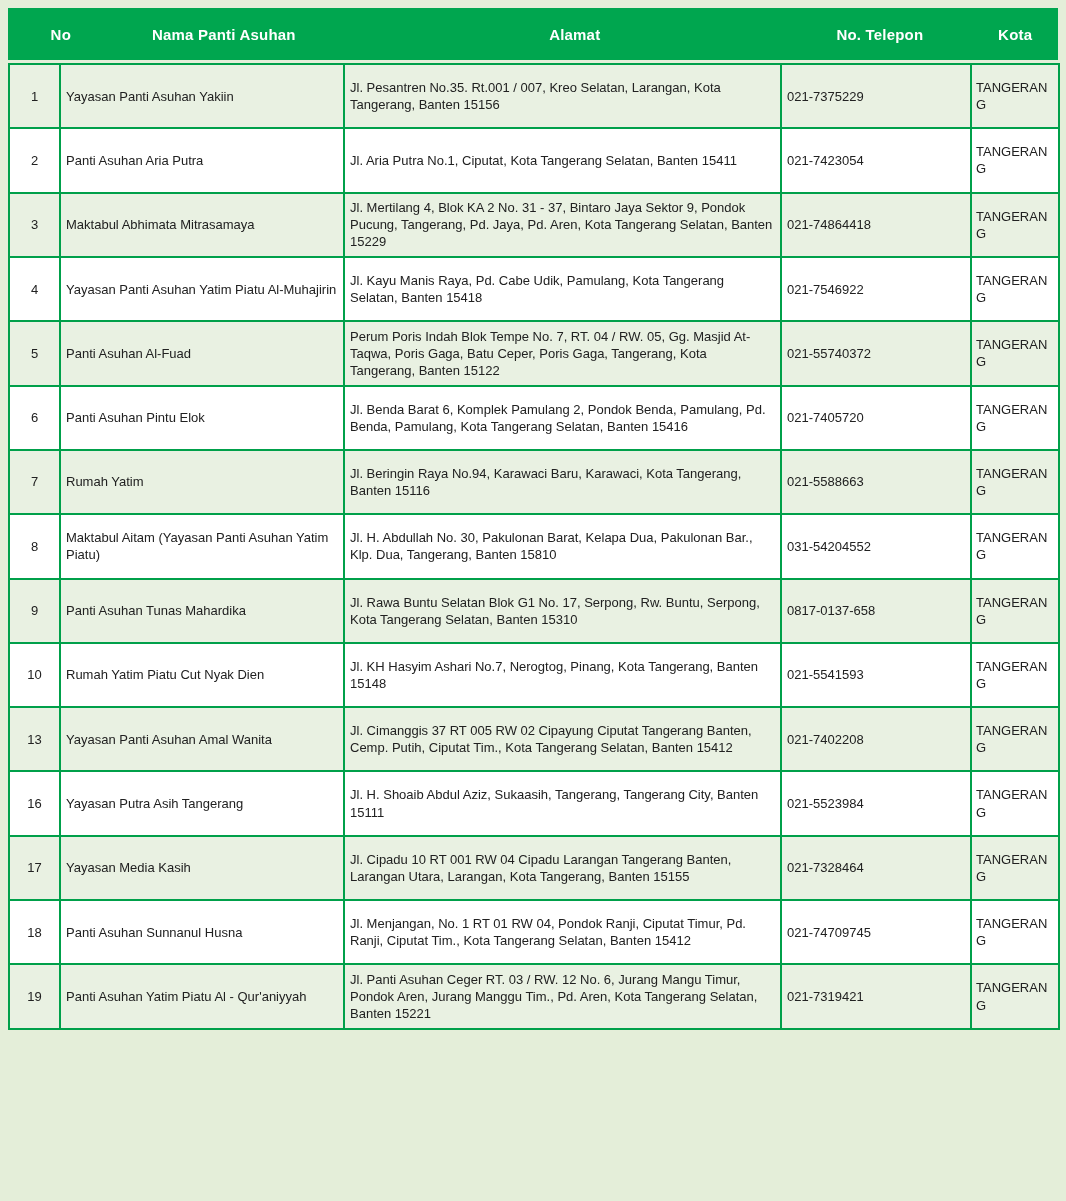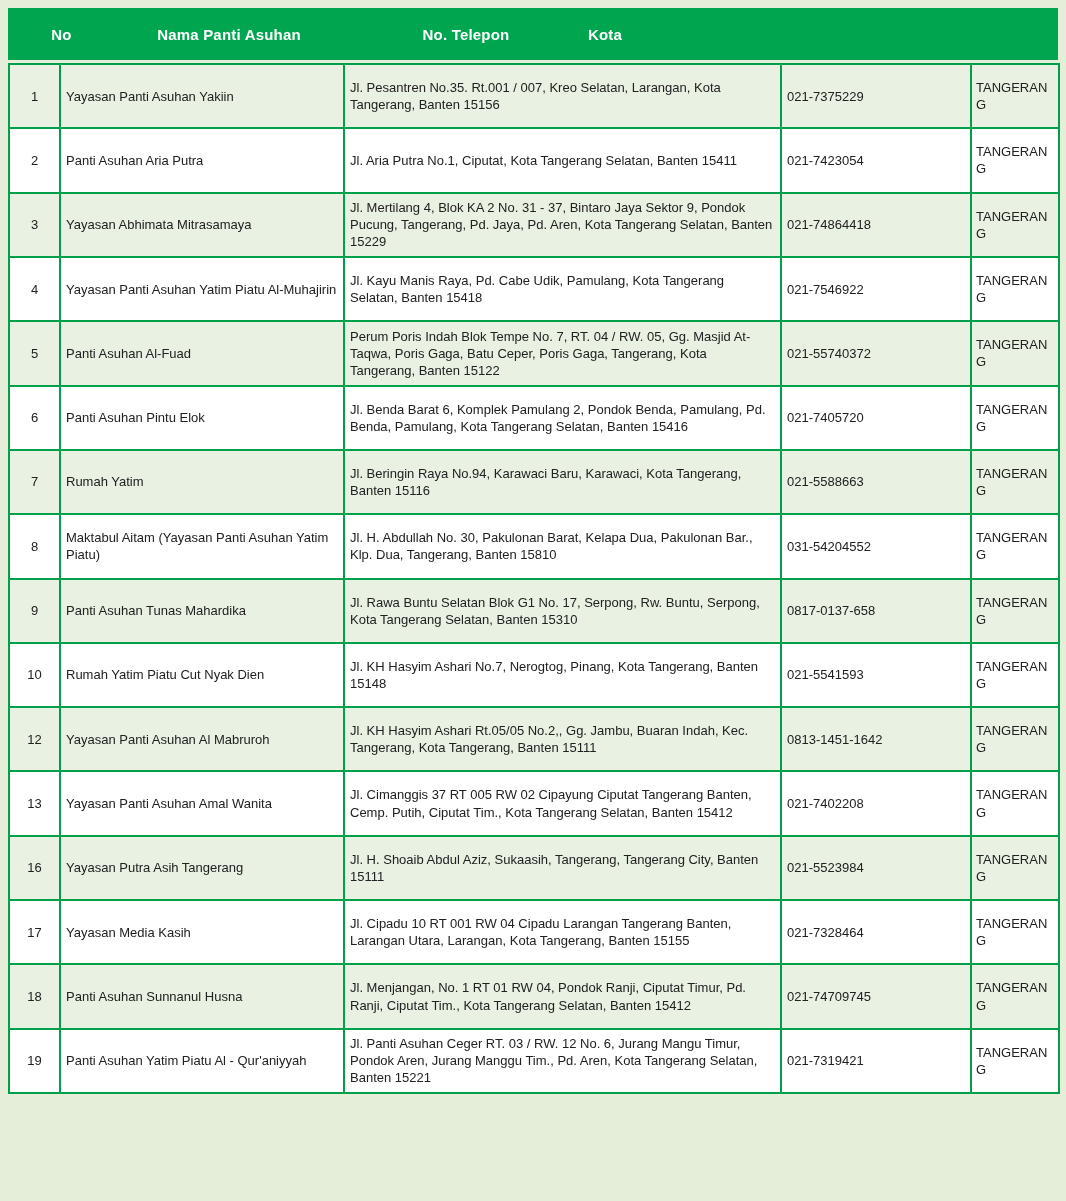--- a/index.html
+++ b/index.html
@@ -68,20 +68,21 @@
   td.kota{padding:14px 4px;}
 </style>
 </head>
 <body>
 
 <div class="wrap">
 
   <div class="thead">
     <div class="hcell c-no">No</div>
     <div class="hcell c-nama">Nama Panti Asuhan</div>
+    <div class="hcell c-alamat">Alamat</div>
     <div class="hcell c-telepon">No. Telepon</div>
     <div class="hcell c-kota">Kota</div>
   </div>
 
   <table>
     <colgroup>
       <col class="c-no">
         <col class="c-nama">
         <col class="c-alamat">
         <col class="c-telepon">
@@ -97,21 +98,21 @@
         </tr>
         <tr>
           <td class="no">2</td>
           <td class="nama">Panti Asuhan Aria Putra</td>
           <td class="alamat">Jl. Aria Putra No.1, Ciputat, Kota Tangerang Selatan, Banten 15411</td>
           <td class="telepon">021-7423054</td>
           <td class="kota">TANGERANG</td>
         </tr>
         <tr>
           <td class="no">3</td>
-          <td class="nama">Yayasan Abhimata Mitrasamaya</td>
+          <td class="nama">Maktabul Abhimata Mitrasamaya</td>
           <td class="alamat">Jl. Mertilang 4, Blok KA 2 No. 31 - 37, Bintaro Jaya Sektor 9, Pondok Pucung, Tangerang, Pd. Jaya, Pd. Aren, Kota Tangerang Selatan, Banten 15229</td>
           <td class="telepon">021-74864418</td>
           <td class="kota">TANGERANG</td>
         </tr>
         <tr>
           <td class="no">4</td>
           <td class="nama">Yayasan Panti Asuhan Yatim Piatu Al-Muhajirin</td>
           <td class="alamat">Jl. Kayu Manis Raya, Pd. Cabe Udik, Pamulang, Kota Tangerang Selatan, Banten 15418</td>
           <td class="telepon">021-7546922</td>
           <td class="kota">TANGERANG</td>
@@ -152,27 +153,20 @@
           <td class="kota">TANGERANG</td>
         </tr>
         <tr>
           <td class="no">10</td>
           <td class="nama">Rumah Yatim Piatu  Cut Nyak Dien</td>
           <td class="alamat">Jl. KH Hasyim Ashari No.7, Nerogtog, Pinang, Kota Tangerang, Banten 15148</td>
           <td class="telepon">021-5541593</td>
           <td class="kota">TANGERANG</td>
         </tr>
         <tr>
-          <td class="no">12</td>
-          <td class="nama">Yayasan Panti Asuhan Al Mabruroh</td>
-          <td class="alamat">Jl. KH Hasyim Ashari Rt.05/05 No.2,, Gg. Jambu, Buaran Indah, Kec. Tangerang, Kota Tangerang, Banten 15111</td>
-          <td class="telepon">0813-1451-1642</td>
-          <td class="kota">TANGERANG</td>
-        </tr>
-        <tr>
           <td class="no">13</td>
           <td class="nama">Yayasan Panti Asuhan Amal Wanita</td>
           <td class="alamat">Jl. Cimanggis 37 RT 005 RW 02 Cipayung Ciputat Tangerang Banten, Cemp. Putih, Ciputat Tim., Kota Tangerang Selatan, Banten 15412</td>
           <td class="telepon">021-7402208</td>
           <td class="kota">TANGERANG</td>
         </tr>
         <tr>
           <td class="no">16</td>
           <td class="nama">Yayasan Putra Asih Tangerang</td>
           <td class="alamat">Jl. H. Shoaib Abdul Aziz, Sukaasih, Tangerang, Tangerang City, Banten 15111</td>

